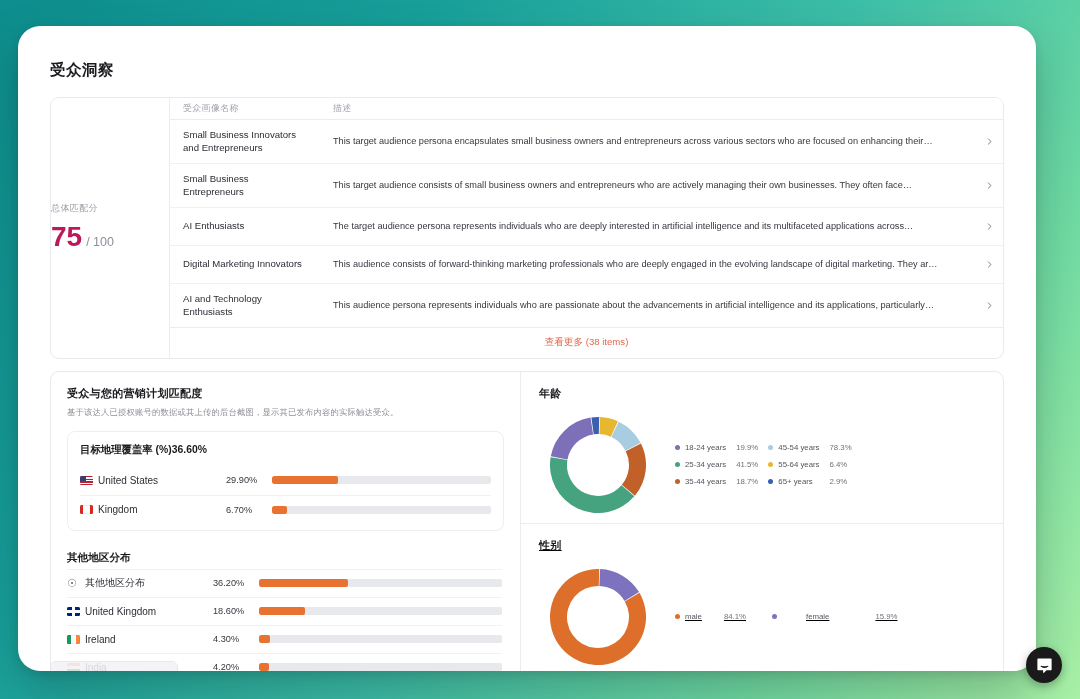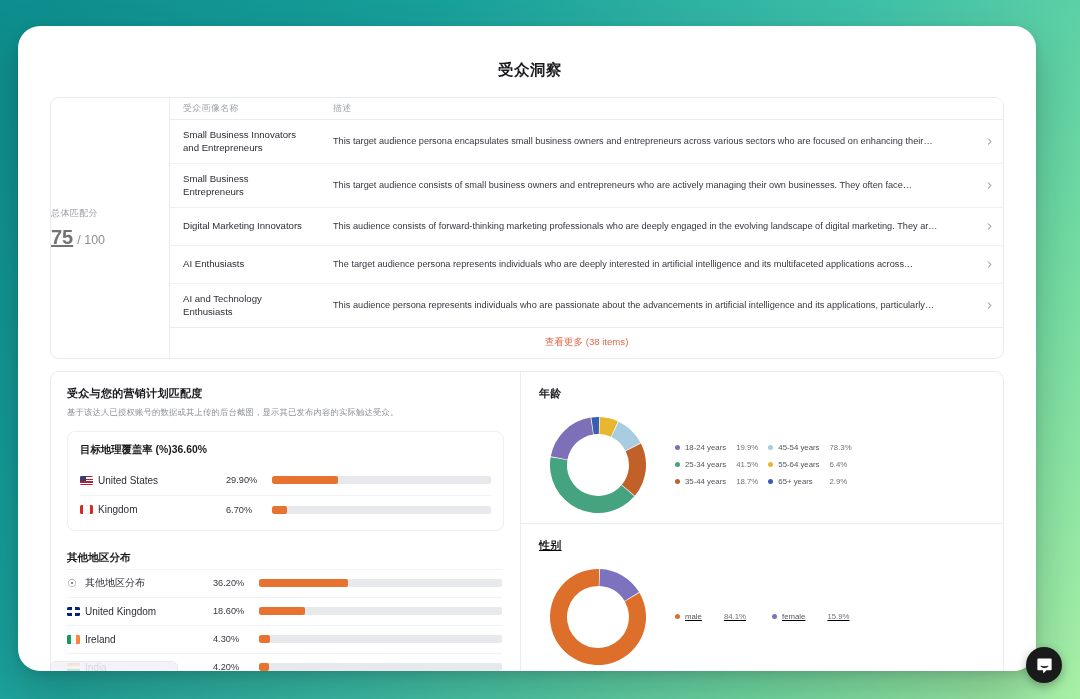--- a/index.html
+++ b/index.html
@@ -29,21 +29,20 @@
     padding: 24px 26px 0 26px;
     overflow: hidden;
   }
 
   .page-title {
     font-size: 15.5px;
     font-weight: bold;
     color: #1b1b1f;
     letter-spacing: .5px;
     margin: 10px 0 16px 6px;
-    text-align: center;
   }
 
   
   .panel {
     border: 1px solid #e9eaee;
     border-radius: 9px;
     background: #fff;
     overflow: hidden;
   }
   #persona-panel {
@@ -63,21 +62,21 @@
     font-size: 9px;
     color: #9b9ea6;
     margin-bottom: 6px;
     letter-spacing: .4px;
   }
   #score-value-row {
     display: flex;
     align-items: baseline;
     gap: 4px;
   }
-  #score-number { font-size: 20px; font-weight: bold; color: #737373; text-decoration: underline; }
+  #score-number { font-size: 28px; font-weight: bold; color: #be185d; }
   #score-total  { font-size: 12.5px; color: #8d9098; }
 
   #persona-table { flex: 1; min-width: 0; }
   .ptable-head {
     display: flex;
     height: 22px;
     align-items: flex-end;
     padding: 0 0 4px 0;
     background: #fff;
     border-bottom: 1px solid #ebecf0;
@@ -289,31 +288,31 @@
             <div class="ptable-row">
               <div class="cell-name">Small Business Entrepreneurs</div>
               <div class="cell-desc">This target audience consists of small business owners and entrepreneurs who are actively managing their own businesses. They often face…</div>
               <div class="cell-chev">
                 <svg width="9" height="9" viewBox="0 0 24 24" fill="none" stroke="currentColor" stroke-width="2.4" stroke-linecap="round" stroke-linejoin="round">
                   <polyline points="9 5 16 12 9 19"></polyline>
                 </svg>
               </div>
             </div>
             <div class="ptable-row">
-              <div class="cell-name">Digital Marketing Innovators</div>
-              <div class="cell-desc">This audience consists of forward-thinking marketing professionals who are deeply engaged in the evolving landscape of digital marketing. They ar…</div>
+              <div class="cell-name">AI Enthusiasts</div>
+              <div class="cell-desc">The target audience persona represents individuals who are deeply interested in artificial intelligence and its multifaceted applications across…</div>
               <div class="cell-chev">
                 <svg width="9" height="9" viewBox="0 0 24 24" fill="none" stroke="currentColor" stroke-width="2.4" stroke-linecap="round" stroke-linejoin="round">
                   <polyline points="9 5 16 12 9 19"></polyline>
                 </svg>
               </div>
             </div>
             <div class="ptable-row">
-              <div class="cell-name">AI Enthusiasts</div>
-              <div class="cell-desc">The target audience persona represents individuals who are deeply interested in artificial intelligence and its multifaceted applications across…</div>
+              <div class="cell-name">Digital Marketing Innovators</div>
+              <div class="cell-desc">This audience consists of forward-thinking marketing professionals who are deeply engaged in the evolving landscape of digital marketing. They ar…</div>
               <div class="cell-chev">
                 <svg width="9" height="9" viewBox="0 0 24 24" fill="none" stroke="currentColor" stroke-width="2.4" stroke-linecap="round" stroke-linejoin="round">
                   <polyline points="9 5 16 12 9 19"></polyline>
                 </svg>
               </div>
             </div>
             <div class="ptable-row">
               <div class="cell-name">AI and Technology Enthusiasts</div>
               <div class="cell-desc">This audience persona represents individuals who are passionate about the advancements in artificial intelligence and its applications, particularly…</div>
               <div class="cell-chev">
@@ -457,21 +456,21 @@
                   <path d="M50.11 0.05 A48 48 0 0 1 89.02 23.08 L74.50 31.91 A31 31 0 0 0 49.36 17.03 Z" fill="#7d72bd"></path>
                   <path d="M89.47 23.82 A48 48 0 1 1 49.24 0.02 L48.80 17.01 A31 31 0 1 0 74.78 32.39 Z" fill="#dd6f2b"></path>
                 </svg>
               </div>
             <div id="gender-legend">
                 <div style="display: flex; align-items: center;">
                   <span class="lg-dot" style="background:#dd6f2b"></span>
                   <span class="lg-label" style="margin-left:5px">male</span>
                   <span class="lg-val">84.1%</span>
                 </div>
-                <div style="display: flex; align-items: center;">
+                <div style="display: flex; align-items: center; gap: 24px;">
                   <span class="lg-dot" style="background:#7d72bd"></span>
                   <span class="lg-label" style="margin-left:5px">female</span>
                   <span class="lg-val">15.9%</span>
                 </div>
               </div>
           </div>
         </div>
 
       </div>
     </div>

